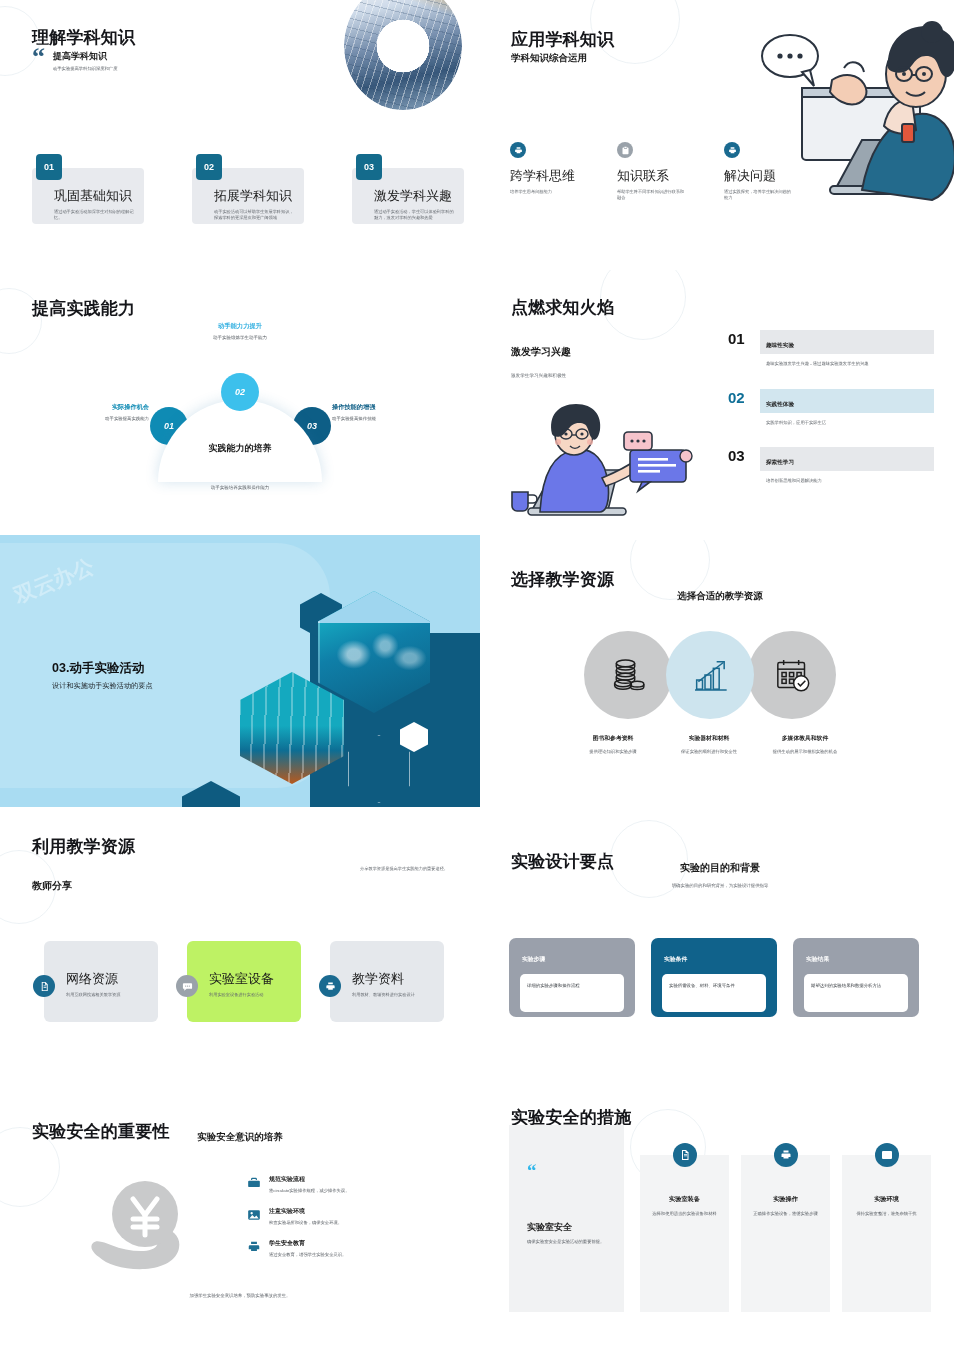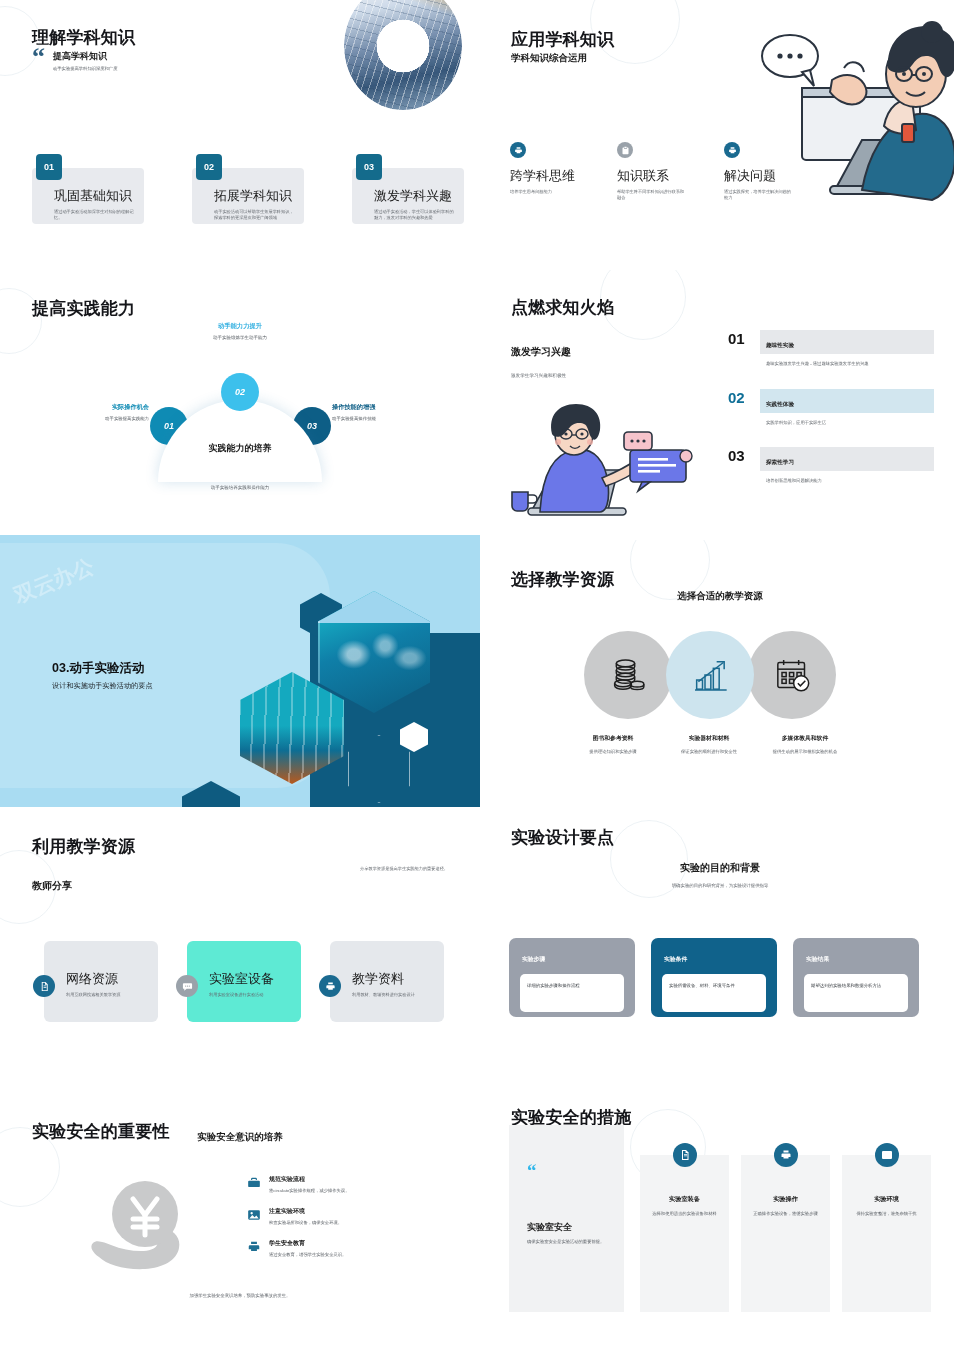--- a/index.html
+++ b/index.html
@@ -162,30 +162,30 @@
   #s6 .lab .t { font-size: 5.8px; font-weight: bold; }
   #s6 .lab .d { font-size: 4.3px; color: #5b6066; margin-top: 6px; line-height: 1.55; }
 
   
   #s7 { left: 0; top: 810px; height: 280px; padding-left: 18px; }
   #s7 .title { position: absolute; left: 32px; top: 25px; }
   #s7 .note { position: absolute; right: 32px; top: 56px; font-size: 4.2px; color: #5b6066; }
   #s7 .sh { position: absolute; left: 32px; top: 69px; font-size: 10px; font-weight: bold; }
   #s7 .cards { position: absolute; left: 44px; top: 131px; display: flex; gap: 29px; }
   #s7 .c { width: 114px; height: 81px; background: #e5e8ec; border-radius: 6px; position: relative; }
-  #s7 .c.mid { background: #5eead4; }
+  #s7 .c.mid { background: #bef264; }
   #s7 .cic { position: absolute; left: -11px; top: 34px; width: 22px; height: 22px; border-radius: 50%;
              background: #1a6a90; display: flex; align-items: center; justify-content: center; }
   #s7 .cic.grey { background: #9aa2aa; }
   #s7 .cic svg { width: 11px; height: 11px; fill: #fff; }
   #s7 .ctx { position: absolute; left: 22px; top: 29px; right: 10px; }
 
   
   #s8 { left: 480px; top: 810px; height: 280px; }
-  #s8 .title { position: absolute; left: 31px; top: 16px; font-family: Liberation Serif, serif; }
+  #s8 .title { position: absolute; left: 31px; top: 40px; font-family: Liberation Serif, serif; }
   #s8 .sub2 { position: absolute; left: 50%; transform: translateX(-50%); top: 51px; font-size: 10px; font-weight: bold; }
   #s8 .sub3 { position: absolute; left: 50%; transform: translateX(-50%); top: 73px; font-size: 4.4px; color: #5b6066; white-space: nowrap; }
   #s8 .cards { position: absolute; left: 29px; top: 128px; display: flex; gap: 16px; }
   #s8 .c { width: 126px; height: 79px; border-radius: 7px; background: #9aa0ab; position: relative; }
   #s8 .c.hl { background: #10628b; }
   #s8 .c .hd { position: absolute; left: 13px; top: 17px; font-size: 5.8px; font-weight: bold; color: #fff; }
   #s8 .c .box { position: absolute; left: 11px; right: 11px; top: 36px; height: 38px; background: #fff; border-radius: 5px; padding: 8px 7px; }
   #s8 .c .box .t { font-size: 4.4px; color: #32373c; line-height: 1.6; }
 
   

